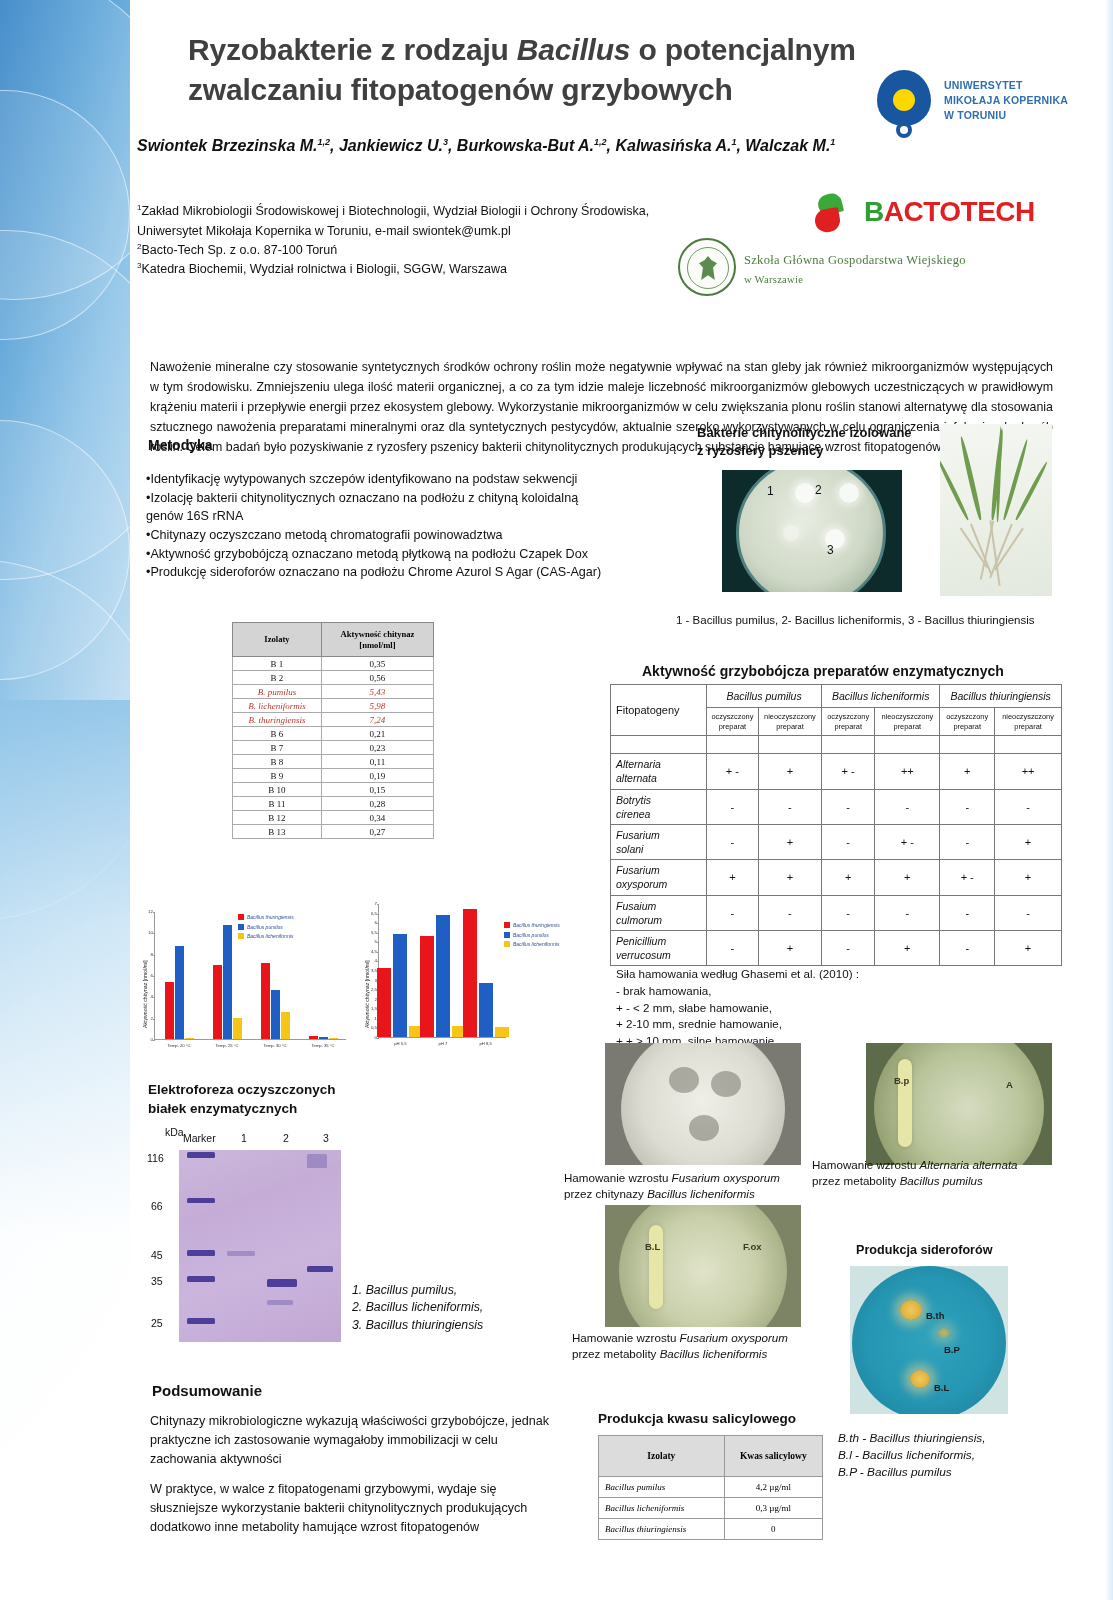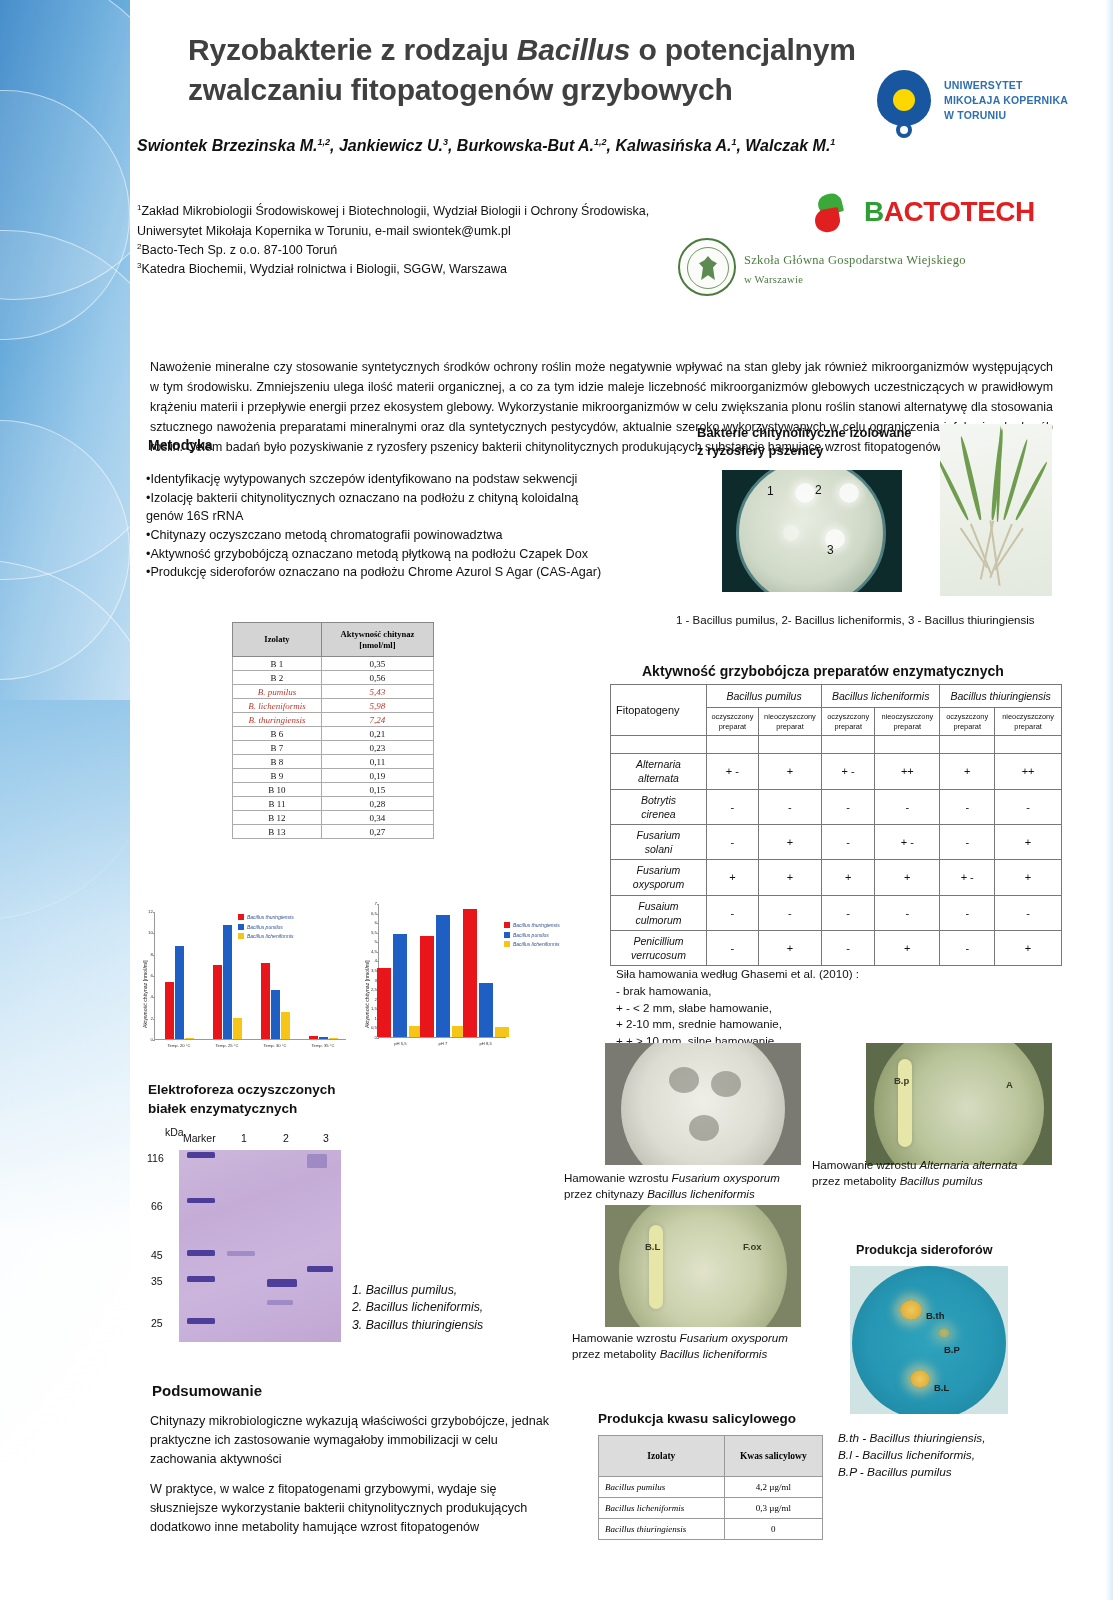--- a/index.html
+++ b/index.html
@@ -190,21 +190,21 @@
     text-align:center; font-style:italic; font-size:10.5px; font-weight:normal;
     padding:5px 2px;
   }
   .tbl-fung .prep-head {
     text-align:center; font-size:7.4px; padding:4px 1px; line-height:1.3; font-weight:normal;
   }
   .tbl-fung .fito-head {
     text-align:left; padding:4px 5px; font-size:11px; vertical-align:middle; font-weight:normal;
   }
   .tbl-fung .patho {
-    font-style:italic; font-size:10.5px; padding:3px 5px; line-height:1.35; width:96px;text-align:center;
+    font-style:italic; font-size:10.5px; padding:3px 5px; line-height:1.35; width:96px;
   }
   .tbl-fung .val { text-align:center; font-size:11px; padding:3px 2px; }
   .fung-legend {
     position:absolute; left:616px; top:966px; width:420px;
     font-size:11.6px; line-height:1.45; color:#111;
   }
 
   
   .chart-title {
     position:absolute; left:142px; top:847px; width:380px;

